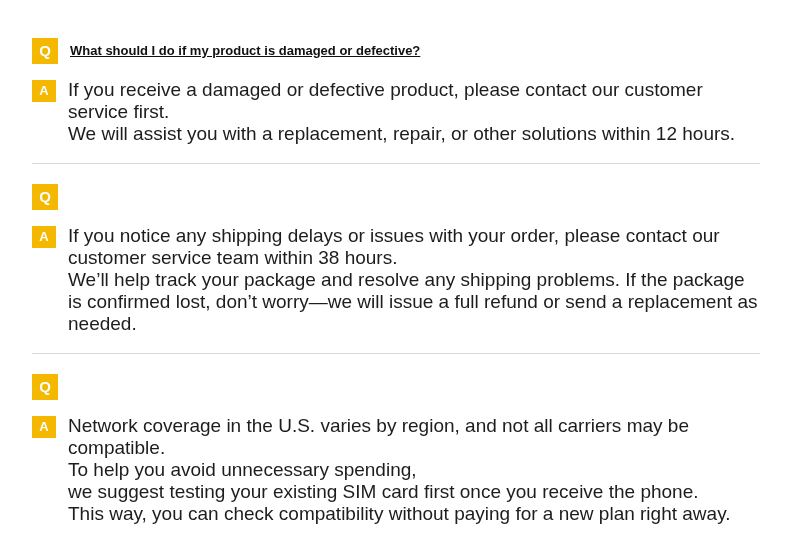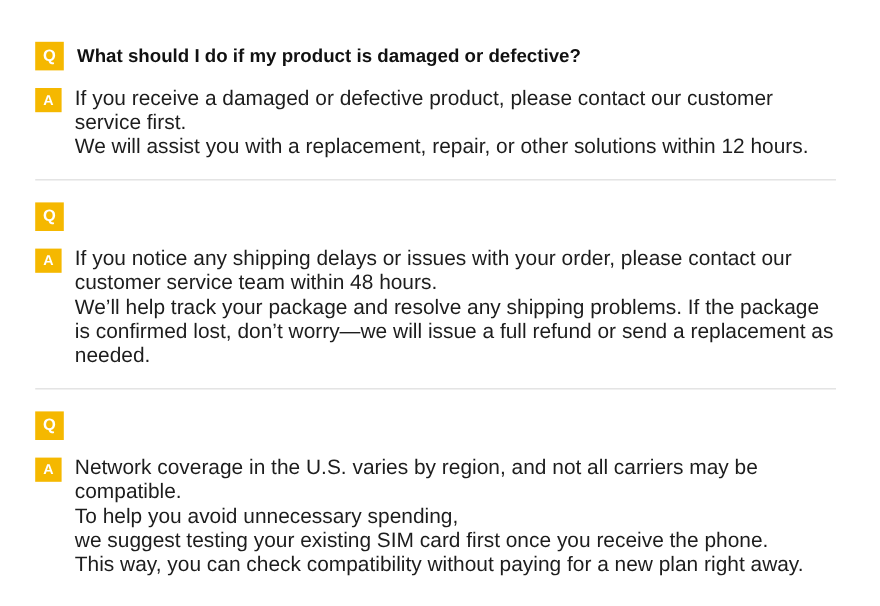--- a/index.html
+++ b/index.html
@@ -47,25 +47,26 @@
   }
   .badge-a {
     background: #f5b800;
     width: 24px;
     height: 22px;
     line-height: 22px;
     font-size: 13px;
     margin-top: 2px;
   }
   .q-text {
-    font-size: 17px;
+    font-size: 13px;
     font-weight: bold;
     color: #111111;
     line-height: 26px;
     padding-top: 0px;
+    text-decoration: underline;
   }
   .a-text {
     font-size: 19px;
     line-height: 22px;
     color: #1d1d1d;
     white-space: pre-line;
     padding-top: 1px;
   }
   .divider {
     border: 0;
@@ -99,21 +100,21 @@
   </div>
 
   <hr class="divider">
 
   <div class="faq-item">
     <div class="row q-row">
       <div class="badge badge-q">Q</div>
     </div>
     <div class="row">
       <div class="badge badge-a">A</div>
-      <div class="a-text">If you notice any shipping delays or issues with your order, please contact our customer service team within 48 hours.
+      <div class="a-text">If you notice any shipping delays or issues with your order, please contact our customer service team within 38 hours.
 We’ll help track your package and resolve any shipping problems. If the package is confirmed lost, don’t worry—we will issue a full refund or send a replacement as needed.</div>
     </div>
   </div>
 
   <hr class="divider">
 
   <div class="faq-item">
     <div class="row q-row">
       <div class="badge badge-q">Q</div>
     </div>

